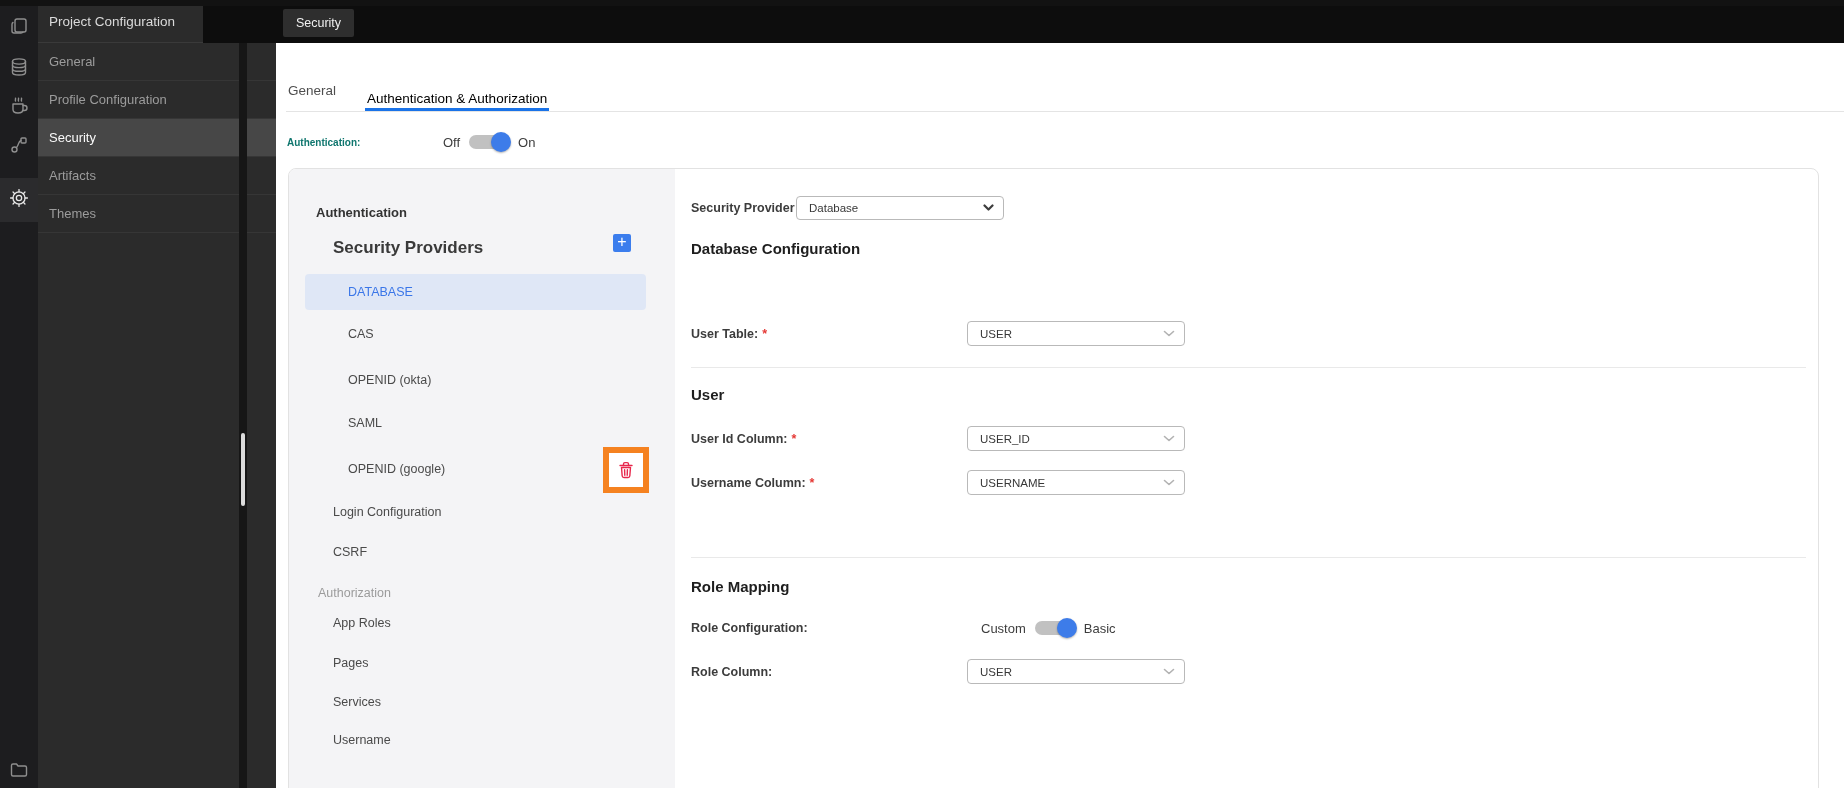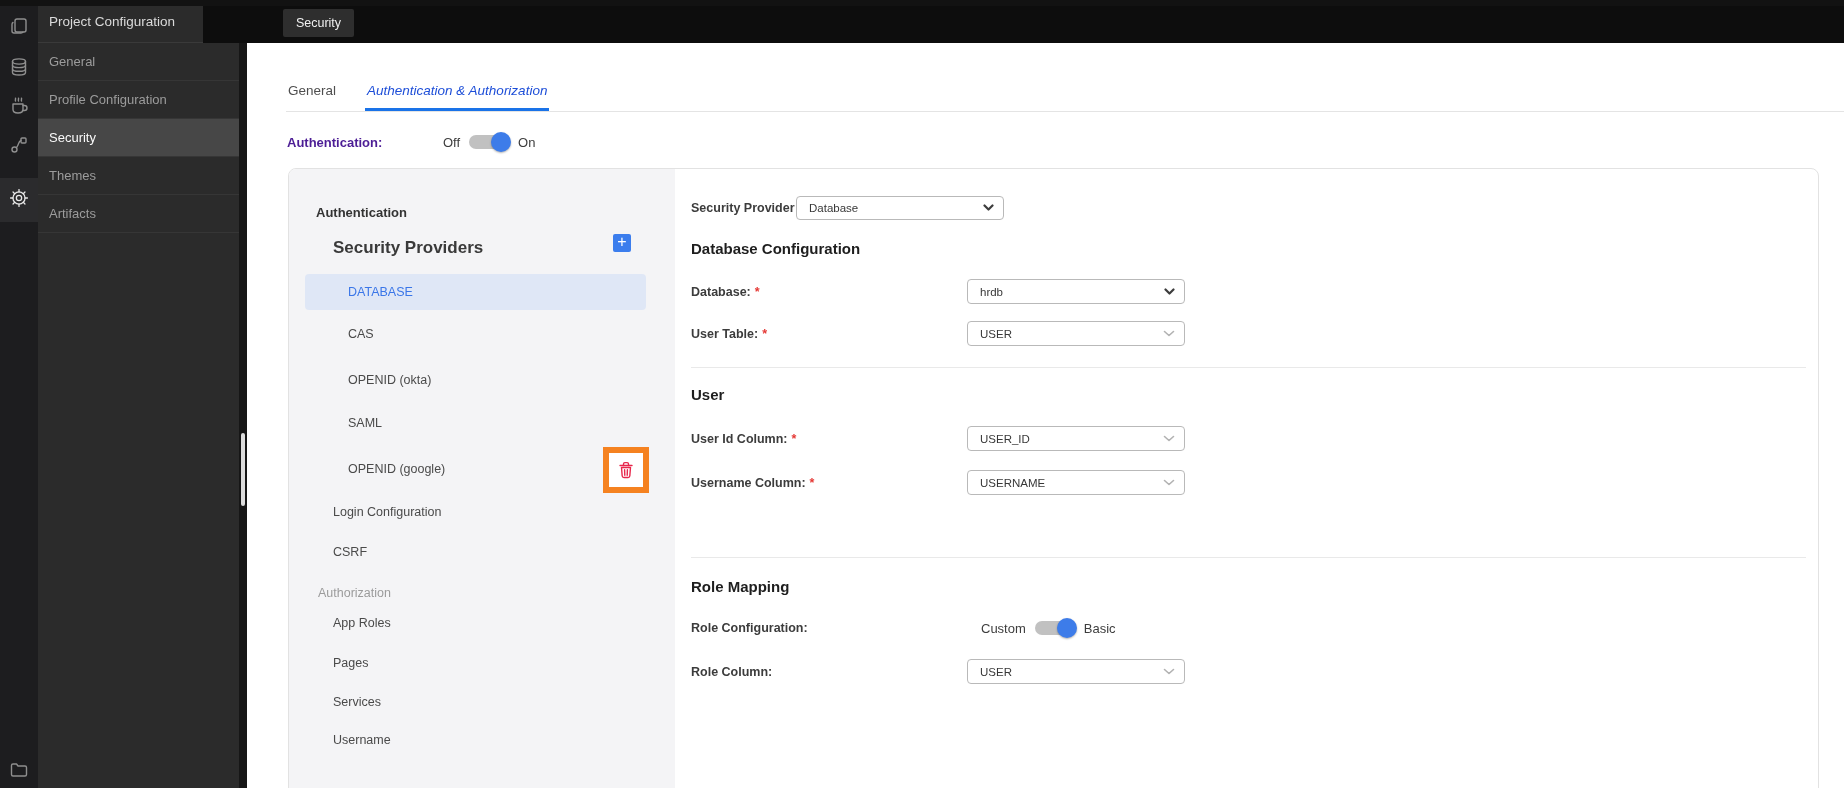--- a/index.html
+++ b/index.html
@@ -11,45 +11,45 @@
   }
 
   
   .rail { position:absolute; left:0; top:0; width:38px; height:788px; background:#1d1d1f; z-index:3; }
   .rail-active-row { position:absolute; left:0; top:178px; width:38px; height:44px; background:#2b2b2d; }
   .rail-icon { position:absolute; left:0; width:38px; display:flex; justify-content:center; }
   .rail-icon svg { stroke:#8f8f8f; fill:none; stroke-width:1.4; stroke-linecap:round; stroke-linejoin:round; }
   .rail-icon.active svg { stroke:#e8e8e8; }
 
   
-  .sidebar { position:absolute; left:38px; top:0; width:201px; height:788px; background:#2b2b2b; z-index:2; }
+  .sidebar { position:absolute; left:38px; top:0; width:238px; height:788px; background:#2b2b2b; z-index:2; }
   .sidebar-title { height:43px; line-height:43px; padding-left:11px; color:#dadada; font-size:13.5px; border-bottom:1px solid #3a3a3a; }
   .sidebar-item { height:38px; line-height:38px; padding-left:11px; color:#9c9c9c; font-size:13px; border-bottom:1px solid #363636; cursor:pointer; }
   .sidebar-item.active { background:#474747; color:#fafafa; }
 
   
   .gutter { position:absolute; left:239px; top:43px; width:8px; height:745px; background:#161616; z-index:2; }
   .scroll-thumb { position:absolute; left:2px; top:390px; width:4px; height:73px; background:#dcdcdc; border-radius:2px; }
 
   
   .top-strip { position:absolute; left:0; top:0; width:1844px; height:6px; background:#121212; z-index:5; }
   .topbar { position:absolute; left:203px; top:0; right:0; height:43px; background:#0d0d0d; z-index:4; }
   .topbar-tab { position:absolute; left:80px; top:9px; width:71px; height:28px; background:#2e2e2e; color:#f0f0f0;
     font-size:12.5px; display:flex; align-items:center; justify-content:center; border-radius:2px; cursor:pointer; }
 
   
   .content { position:absolute; left:247px; top:43px; right:0; bottom:0; background:#fff; overflow:hidden; }
 
   .tabs-row { position:absolute; left:39px; right:0; top:0; height:69px; border-bottom:1px solid #e4e4e4;
     display:flex; align-items:flex-end; gap:27px; }
   .tab { padding:0 2px 13px 2px; font-size:13.5px; color:#4e4e4e; cursor:pointer; }
-  .tab.active { color:#1d4ed8; border-bottom:3px solid #1a73e8; padding-bottom:10px;font-style:italic; }
+  .tab.active { color:#000000; border-bottom:3px solid #1a73e8; padding-bottom:2px; }
 
   .auth-row { position:absolute; left:40px; top:88px; height:22px; display:flex; align-items:center; }
-  .auth-label { width:156px; font-size:13px; font-weight:bold; color:#4c1d95; }
+  .auth-label { width:156px; font-size:10px; font-weight:bold; color:#0f766e; }
   .tgl-txt { font-size:13px; color:#3d3d3d; }
   .toggle { position:relative; width:40px; height:14px; border-radius:7px; background:#c1c1c1; margin:0 9px 0 9px; cursor:pointer; }
   .toggle .knob { position:absolute; right:-2px; top:-3px; width:20px; height:20px; border-radius:50%; background:#3d7ce9; box-shadow:0 1px 2px rgba(0,0,0,.3); }
 
   
   .card { position:absolute; left:41px; top:125px; width:1531px; height:690px; background:#fff;
     border:1px solid #e2e2e2; border-radius:8px; overflow:hidden; }
 
   
   .nav-panel { position:absolute; left:0; top:0; width:386px; height:100%; background:#f4f4f6; }
@@ -136,22 +136,22 @@
         <path d="M3.5 6.5 C3.5 5.7 4.2 5 5 5 H8.5 L10 7 H17 C17.8 7 18.5 7.7 18.5 8.5 V15.5 C18.5 16.3 17.8 17 17 17 H5 C4.2 17 3.5 16.3 3.5 15.5 Z"></path>
       </svg>
   </div>
 </div>
 
 <div class="sidebar">
   <div class="sidebar-title">Project Configuration</div>
   <div class="sidebar-item">General</div>
   <div class="sidebar-item">Profile Configuration</div>
   <div class="sidebar-item active">Security</div>
+  <div class="sidebar-item">Artifacts</div>
   <div class="sidebar-item">Themes</div>
-  <div class="sidebar-item">Artifacts</div>
 </div>
 
 <div class="gutter">
   <div class="scroll-thumb"></div>
 </div>
 
 <div class="top-strip"></div>
 <div class="topbar">
   <div class="topbar-tab">Security</div>
 </div>
@@ -210,29 +210,20 @@
       <div class="select native">
         <span>Database</span>
         <svg class="chev-native" width="11" height="7" viewBox="0 0 11 7">
             <path d="M1.5 1.5 L5.5 5.5 L9.5 1.5"></path>
           </svg>
       </div>
     </div>
 
     <div class="f-head" style="top:71px;">Database Configuration</div>
 
-    <div class="f-row" style="top:110px;">
-      <div class="f-label"><span>Database:</span><span class="req">*</span></div>
-      <div class="select native" style="width:218px; height:25px;">
-        <span>hrdb</span>
-        <svg class="chev-native" width="11" height="7" viewBox="0 0 11 7">
-            <path d="M1.5 1.5 L5.5 5.5 L9.5 1.5"></path>
-          </svg>
-      </div>
-    </div>
 
     <div class="f-row" style="top:152px;">
       <div class="f-label"><span>User Table:</span><span class="req">*</span></div>
       <div class="select">
         <span>USER</span>
         <svg class="chev-light" width="12" height="7" viewBox="0 0 12 7">
             <path d="M1.5 1.5 L6 5.5 L10.5 1.5"></path>
           </svg>
       </div>
     </div>

